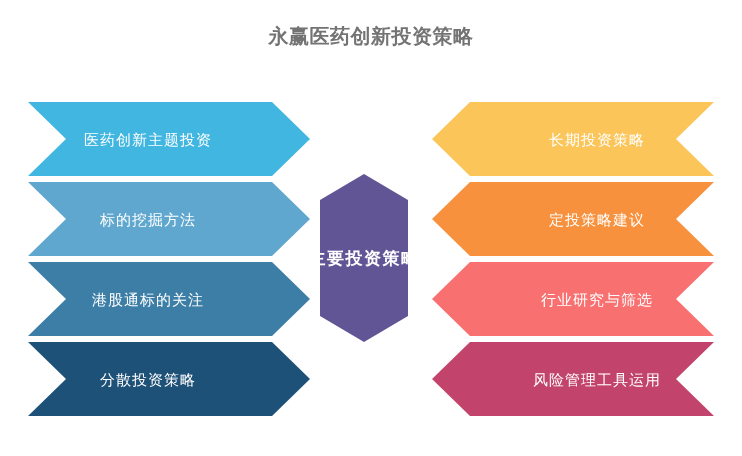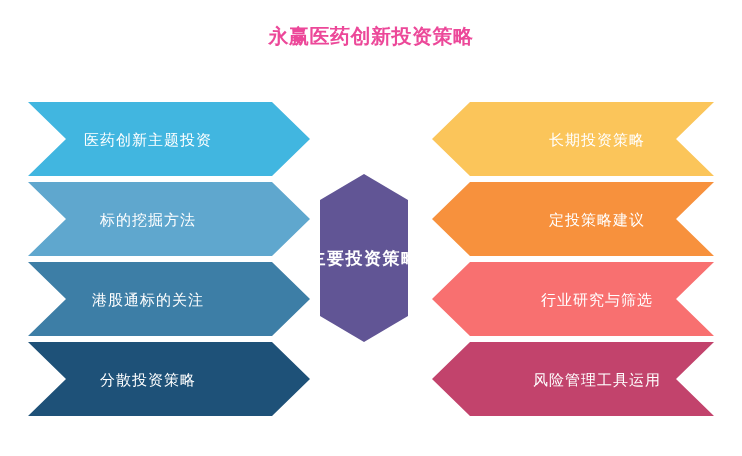--- a/index.html
+++ b/index.html
@@ -63,21 +63,21 @@
     font-weight: bold;
     fill: #ffffff;
     letter-spacing: 1.5px;
   }
 </style>
 </head>
 <body style="background: rgb(255, 255, 255);">
 
 <div id="diagram-root">
 
-  <div id="chart-title" style="color: #ec4899;">永赢医药创新投资策略</div>
+  <div id="chart-title" style="color: #737373;">永赢医药创新投资策略</div>
 
   <div id="figure-area">
     <svg class="figure-svg" viewBox="0 0 742 340" xmlns="http://www.w3.org/2000/svg">
 
       <g>
 
         <g>
           <path d="M 28 14 L 222 14 L 272 14 L 310 51 L 272 88 L 222 88 L 28 88 L 66 51 Z" fill="#41B6E0"></path>
           <text class="arrow-label" x="148" y="57" text-anchor="middle" fill="#FFFFFF">医药创新主题投资</text>
         </g>

